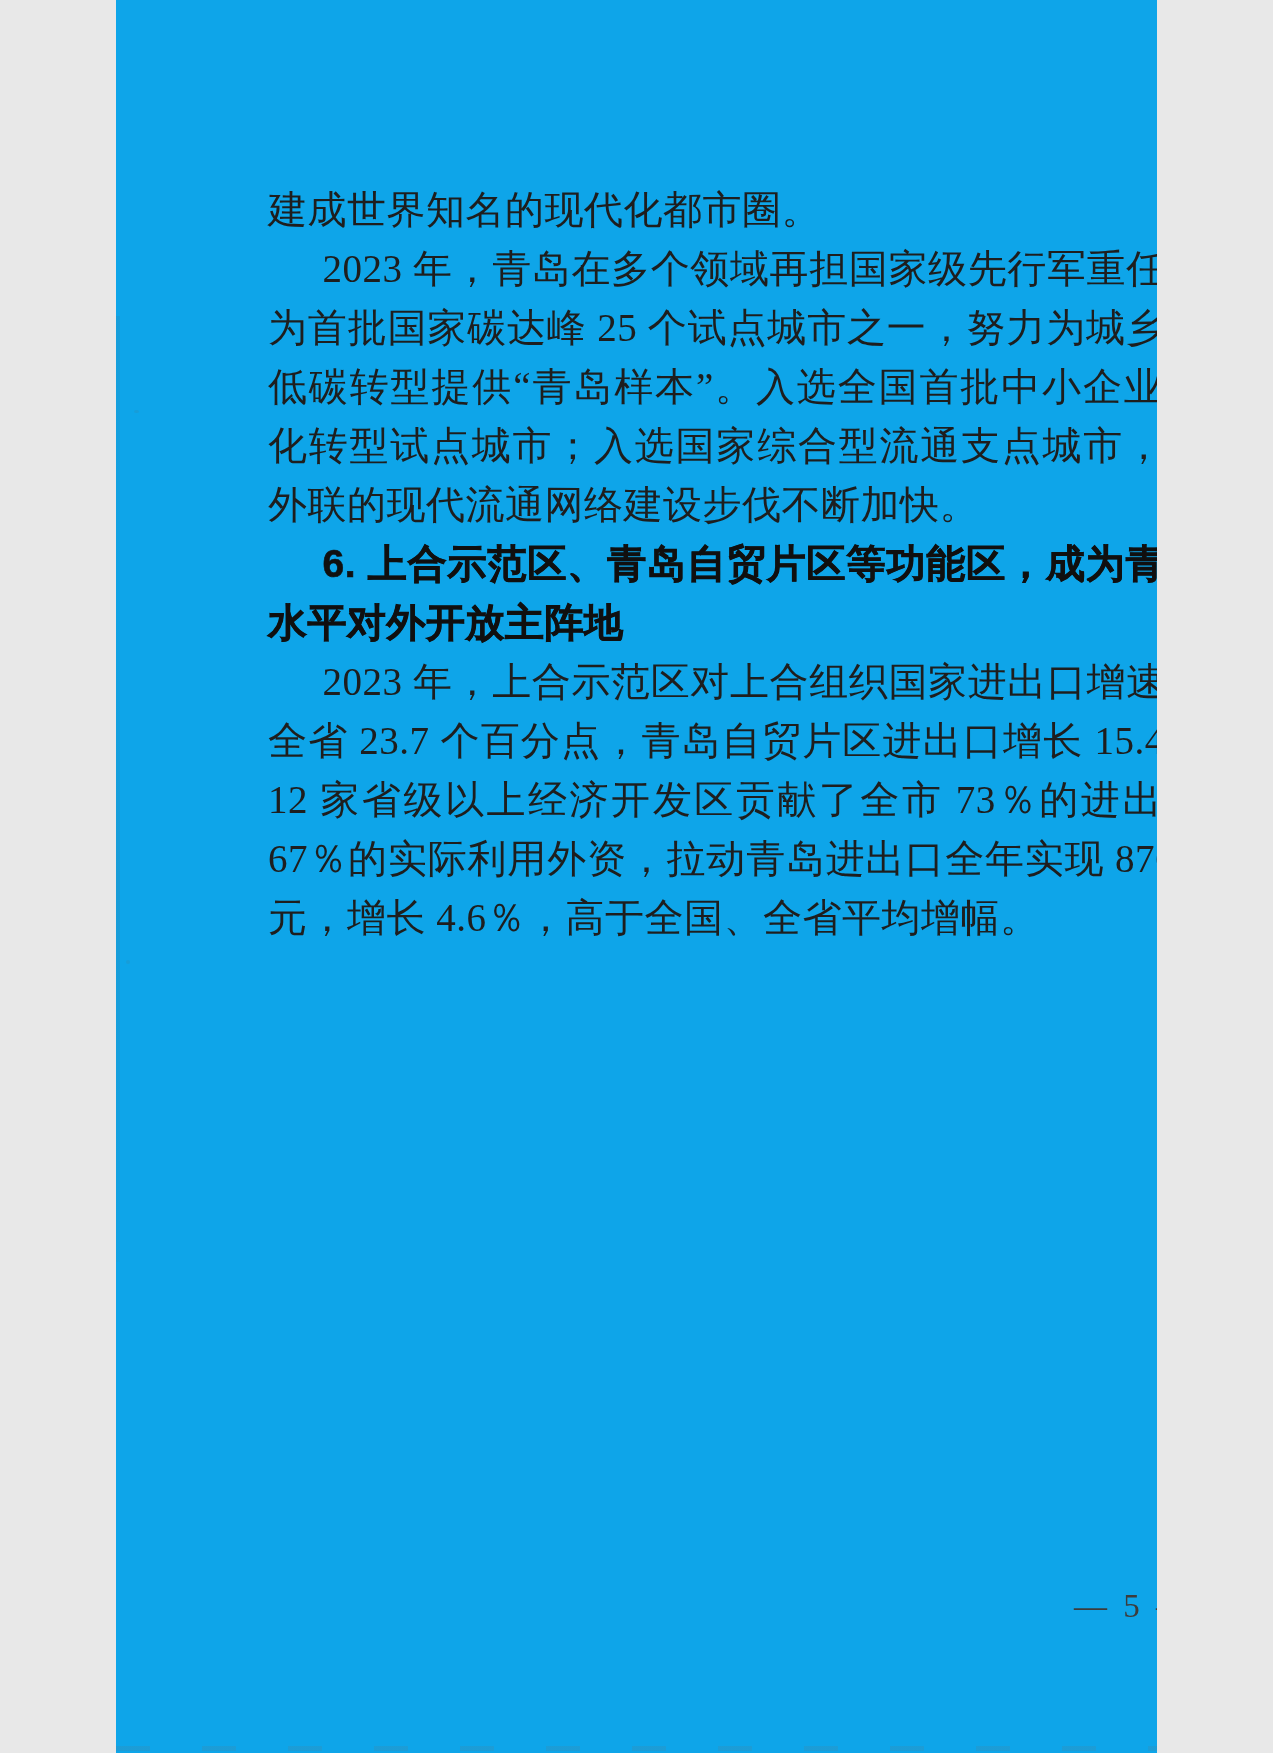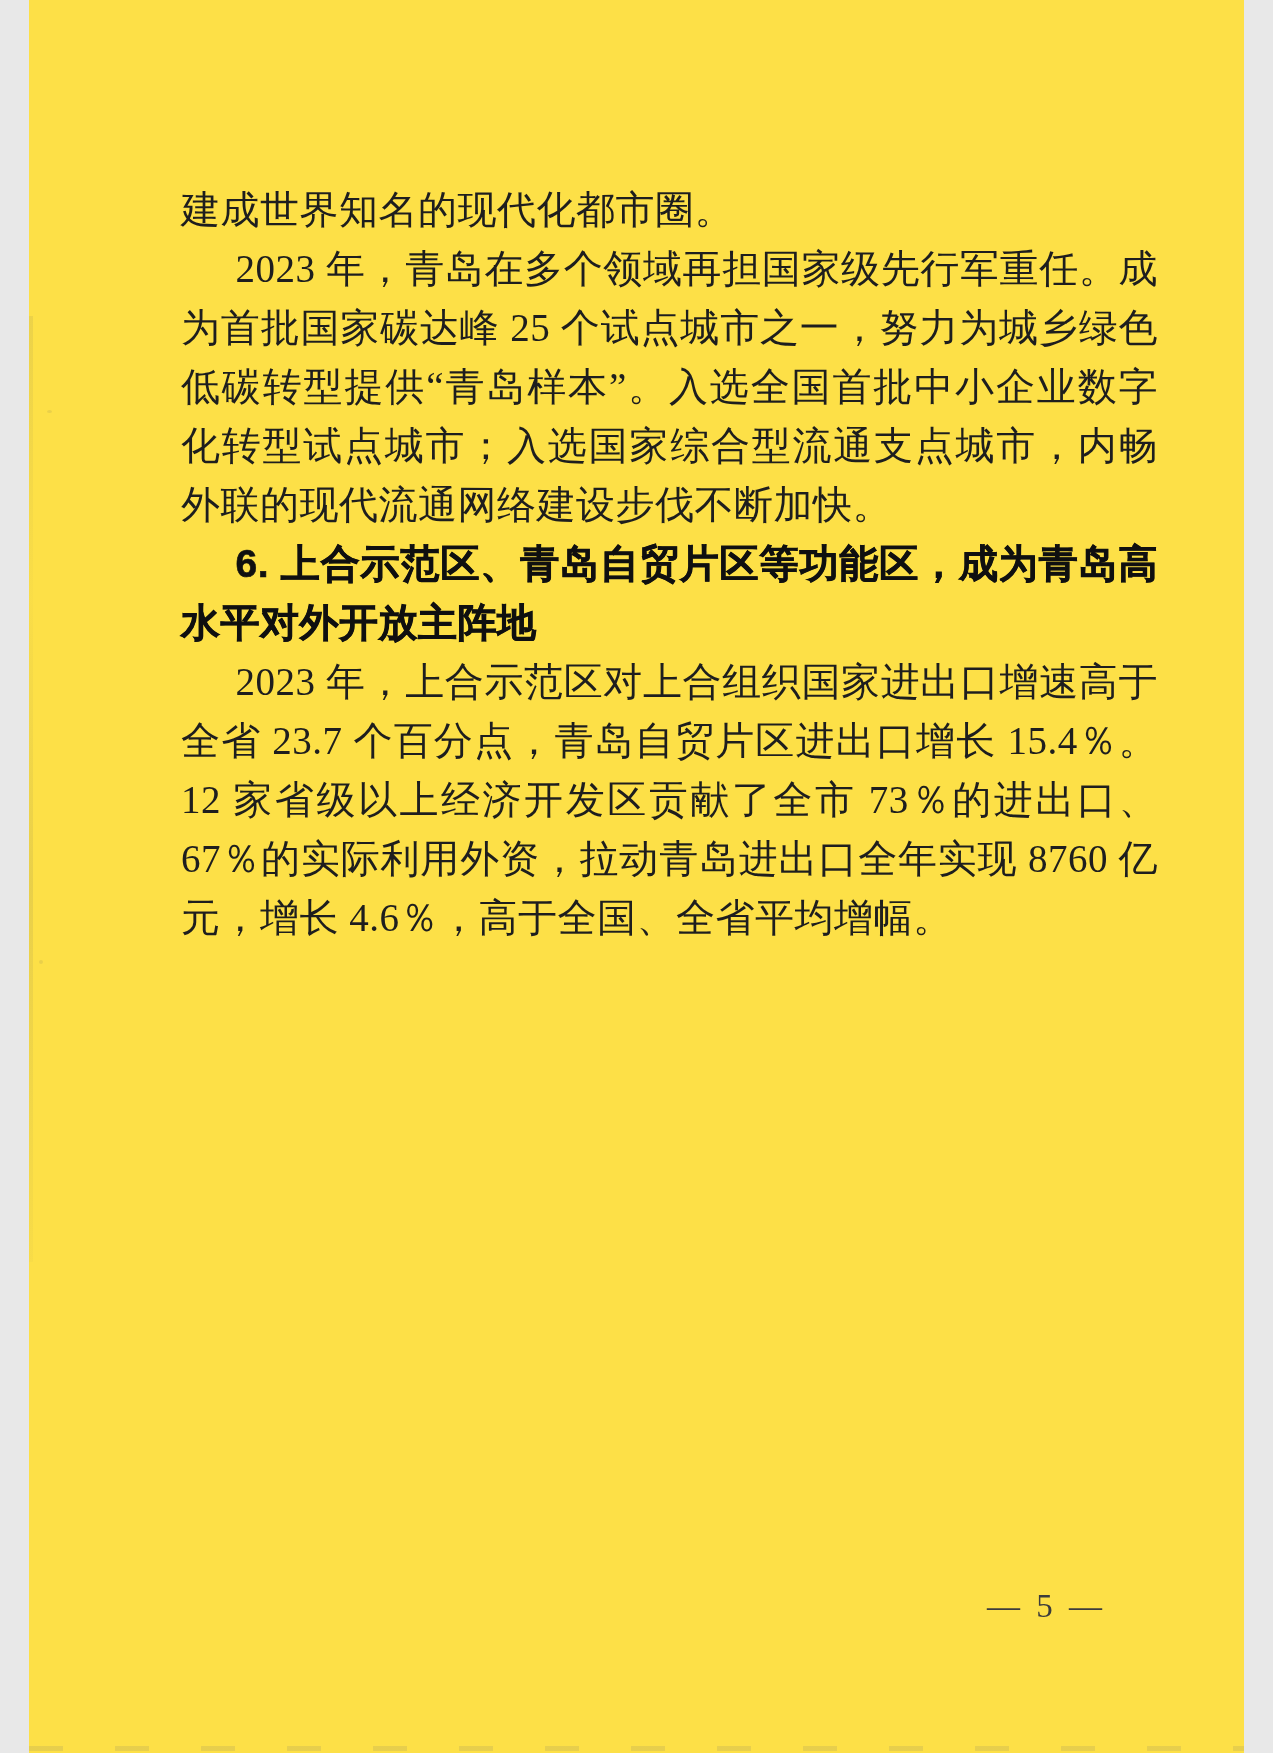--- a/index.html
+++ b/index.html
@@ -2,24 +2,24 @@
 <html lang="zh"><head>
 <meta charset="utf-8">
 <style>
   html, body {
     margin: 0;
     padding: 0;
     background: #e8e8e8;
   }
   .page {
     position: relative;
-    width: 1215px;
+    width: 1041px;
     height: 1753px;
     margin: 0 auto;
-    background: #fde047;
+    background: #0ea5e9;
     overflow: hidden;
     font-family: "Liberation Serif", "DejaVu Serif", serif;
     color: #1e1e1e;
   }
   .doc-body {
     position: absolute;
     left: 152px;
     top: 180px;
     width: 977px;
     font-size: 39px;

